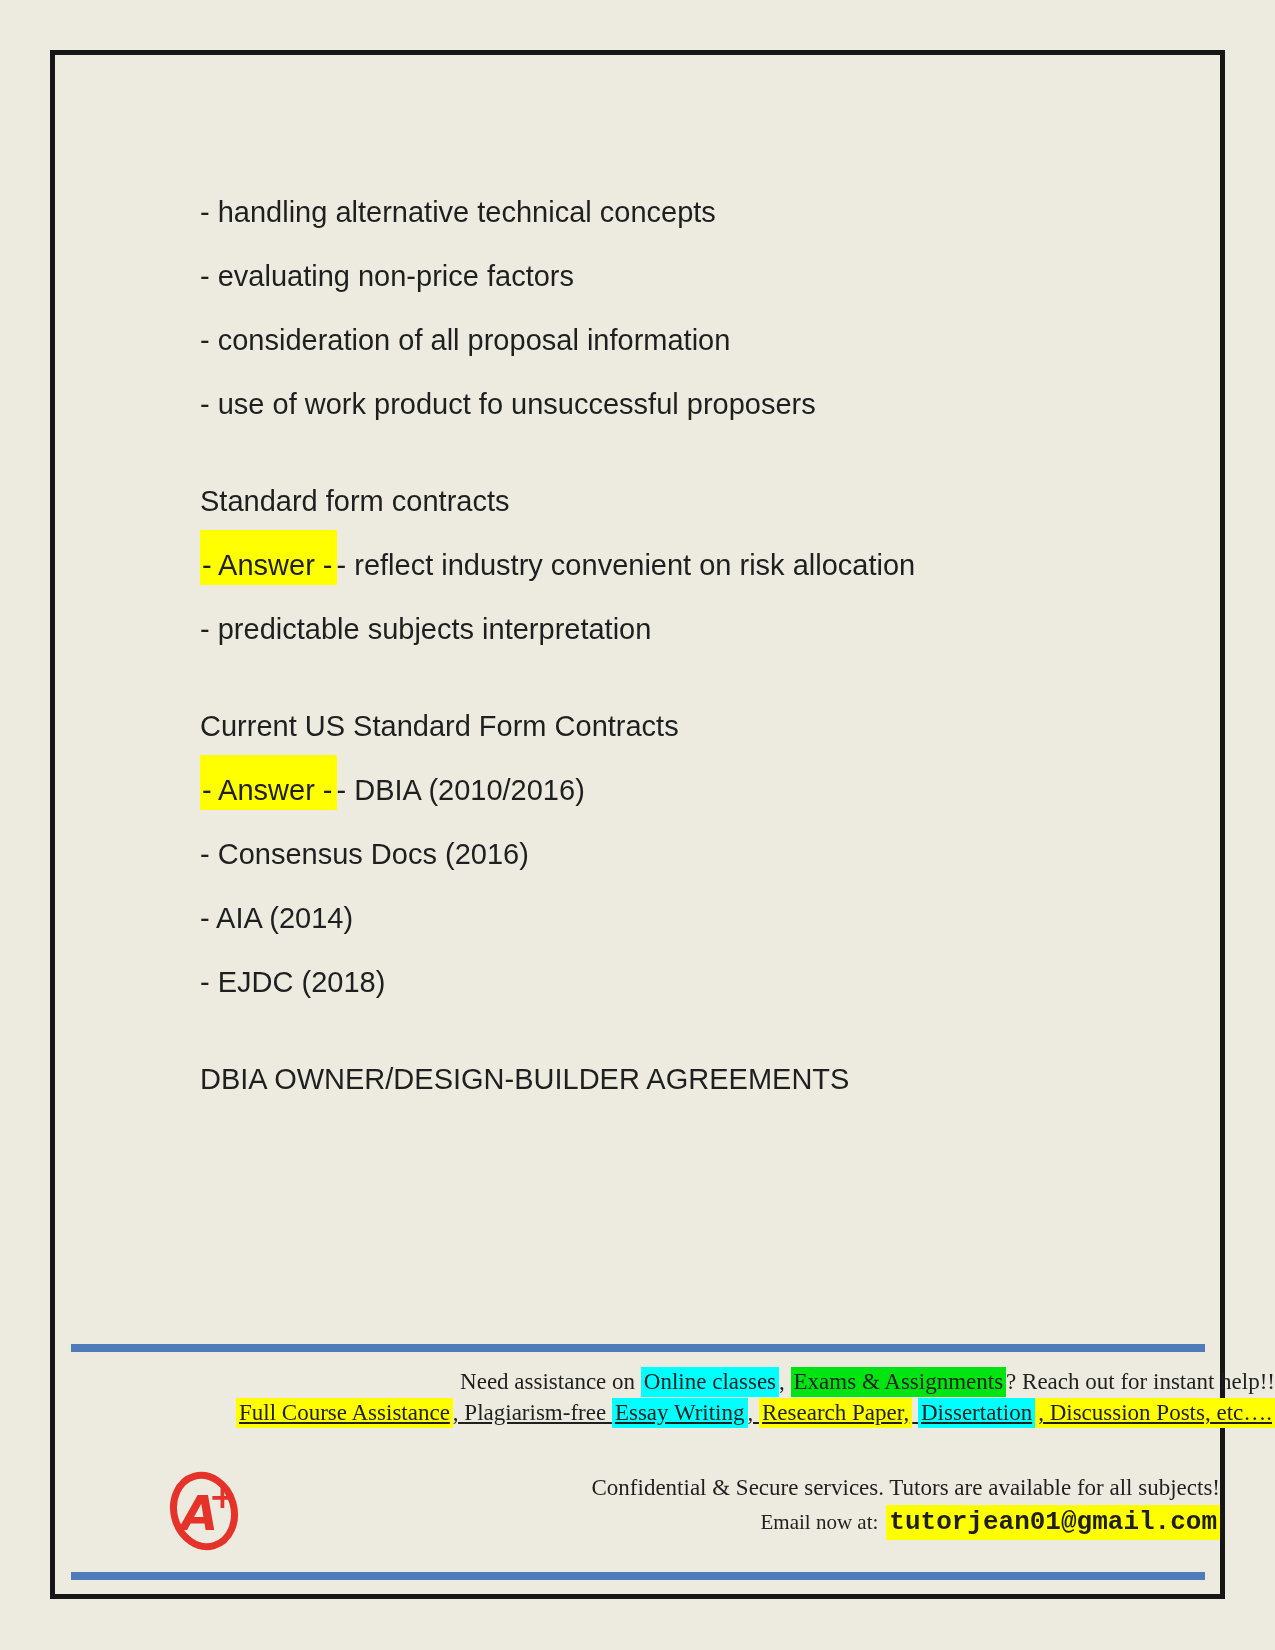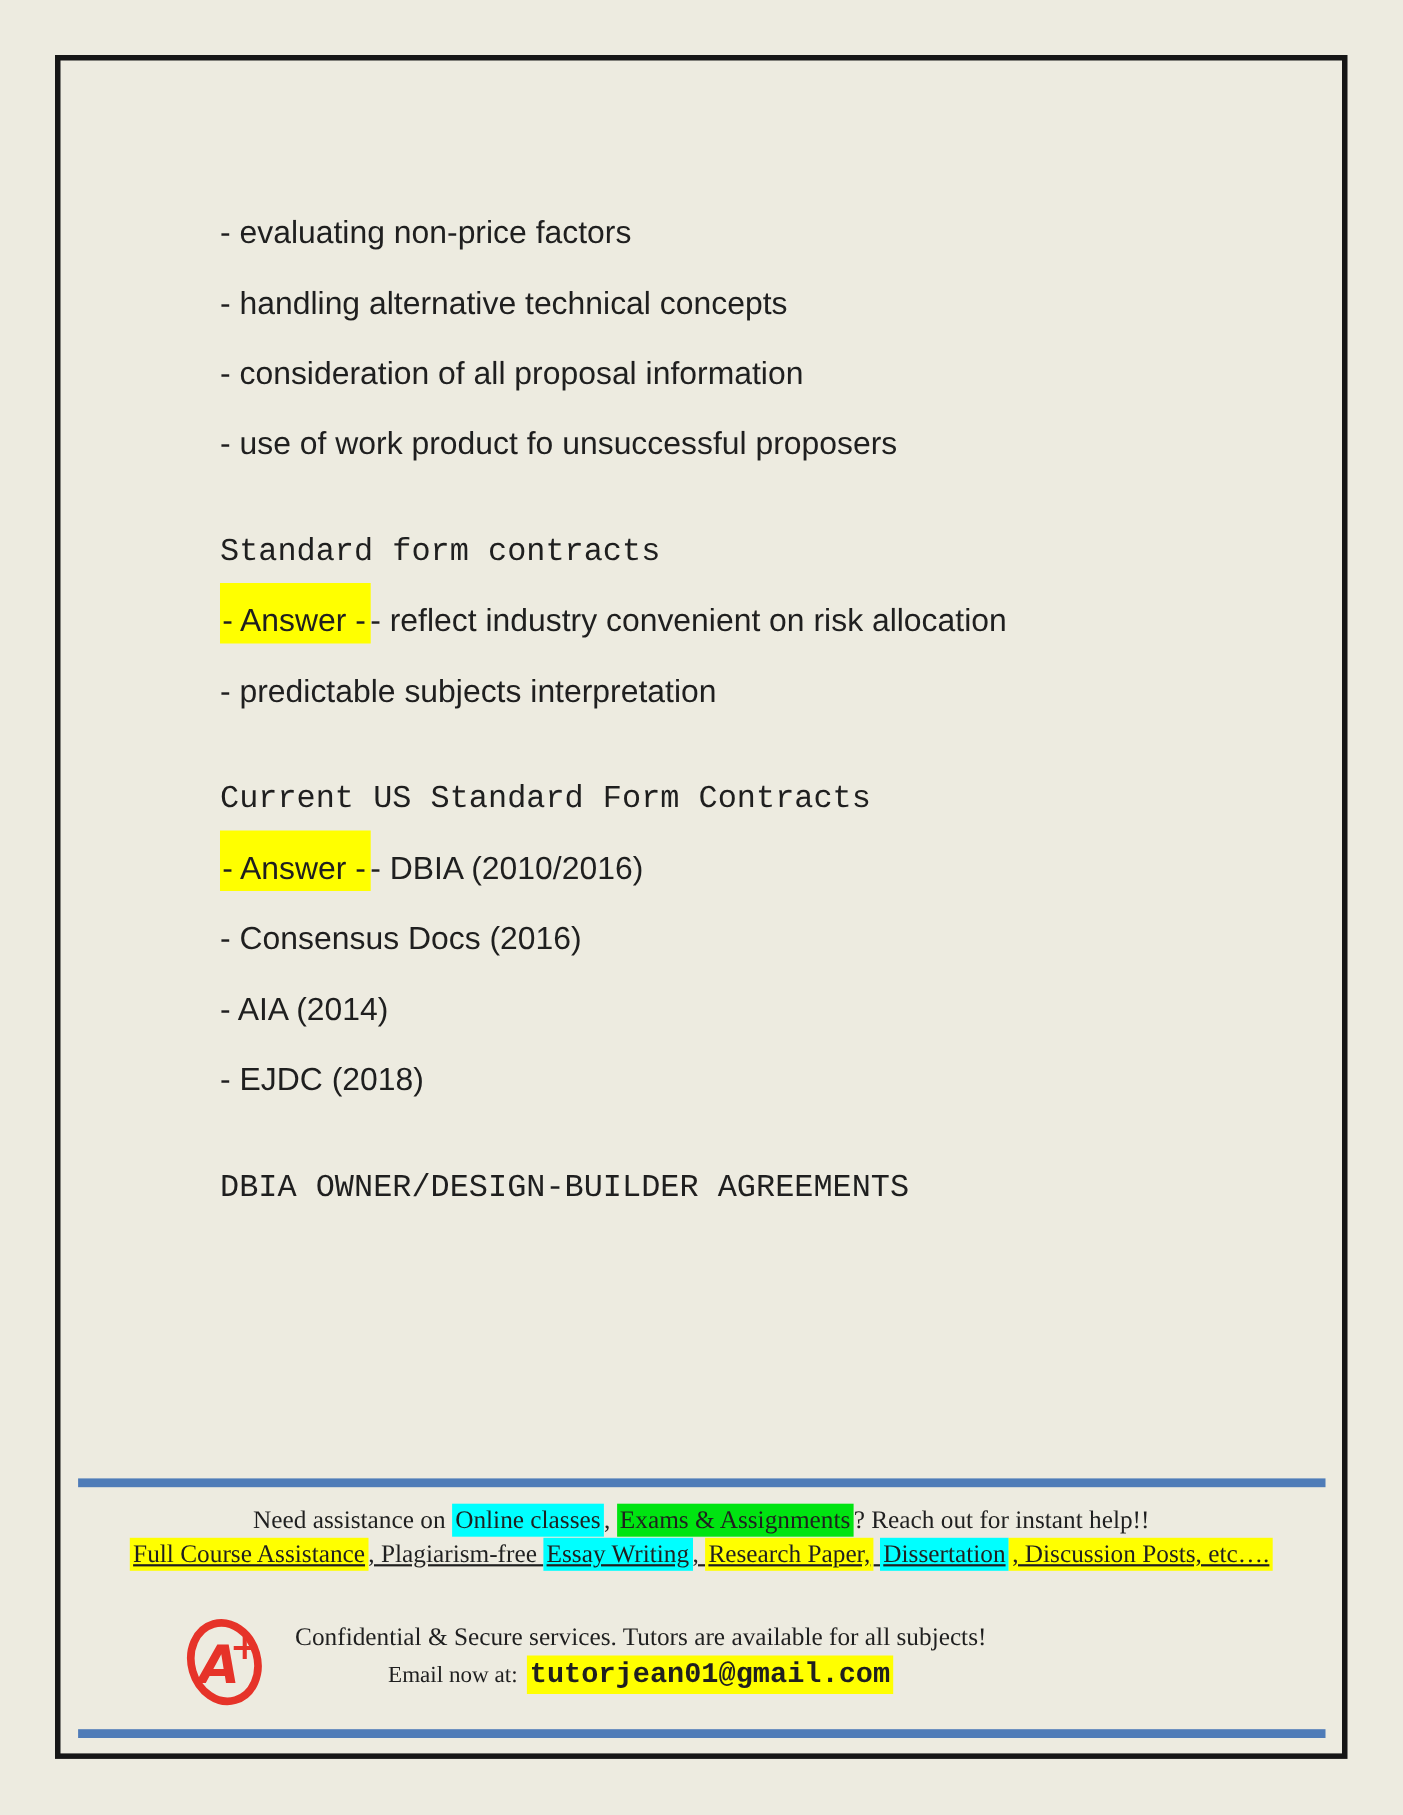--- a/index.html
+++ b/index.html
@@ -24,34 +24,34 @@
     left: 145px; top: 141px;
     width: 1000px;
   }
   .line {
     font-size: 29px;
     line-height: 33px;
     margin-bottom: 31px;
     letter-spacing: 0px;
     white-space: nowrap;
   }
-  .group-gap { margin-top: 64px; font-family: Liberation Mono, monospace; }
+  .group-gap { margin-top: 64px; }
   .hl { padding: 19px 4px 4px 2px; }
   .blue-rule {
     position: absolute;
     left: 71px;
     width: 1134px;
     height: 8px;
   }
   .rule-top { top: 1344px; }
   .rule-bottom { top: 1572px; }
   .footer-line {
     position: absolute;
     left: 0; width: 1275px;
-    text-align: center;
+    text-align: right;
     font-family: "Liberation Serif", serif;
     font-size: 23px;
     line-height: 28px;
     white-space: nowrap;
   }
   .footer-line .hl { padding: 2px 3px 3px 3px; }
   .f-line1 { top: 1368px; }
   .f-line2 { top: 1399px; text-decoration: underline; }
   .f-confidential { top: 1474px; left: -55px; }
   .f-email { top: 1508px; left: -55px; }
@@ -69,22 +69,22 @@
     width: 82px; height: 88px;
   }
 </style>
 </head>
 <body>
 
 <div class="page">
   <div class="frame">
 
     <div class="content">
+      <p class="line"><span>- handling alternative technical concepts</span></p>
       <p class="line"><span>- evaluating non-price factors</span></p>
-      <p class="line"><span>- handling alternative technical concepts</span></p>
       <p class="line"><span>- consideration of all proposal information</span></p>
       <p class="line"><span>- use of work product fo unsuccessful proposers</span></p>
 
       <p class="line group-gap"><span>Standard form contracts</span></p>
       <p class="line"><span class="hl" style="background-color: rgb(255, 255, 0);">- Answer -</span><span>- reflect industry convenient on risk allocation</span></p>
       <p class="line"><span>- predictable subjects interpretation</span></p>
 
       <p class="line group-gap"><span>Current US Standard Form Contracts</span></p>
       <p class="line"><span class="hl" style="background-color: rgb(255, 255, 0);">- Answer -</span><span>- DBIA (2010/2016)</span></p>
       <p class="line"><span>- Consensus Docs (2016)</span></p>

